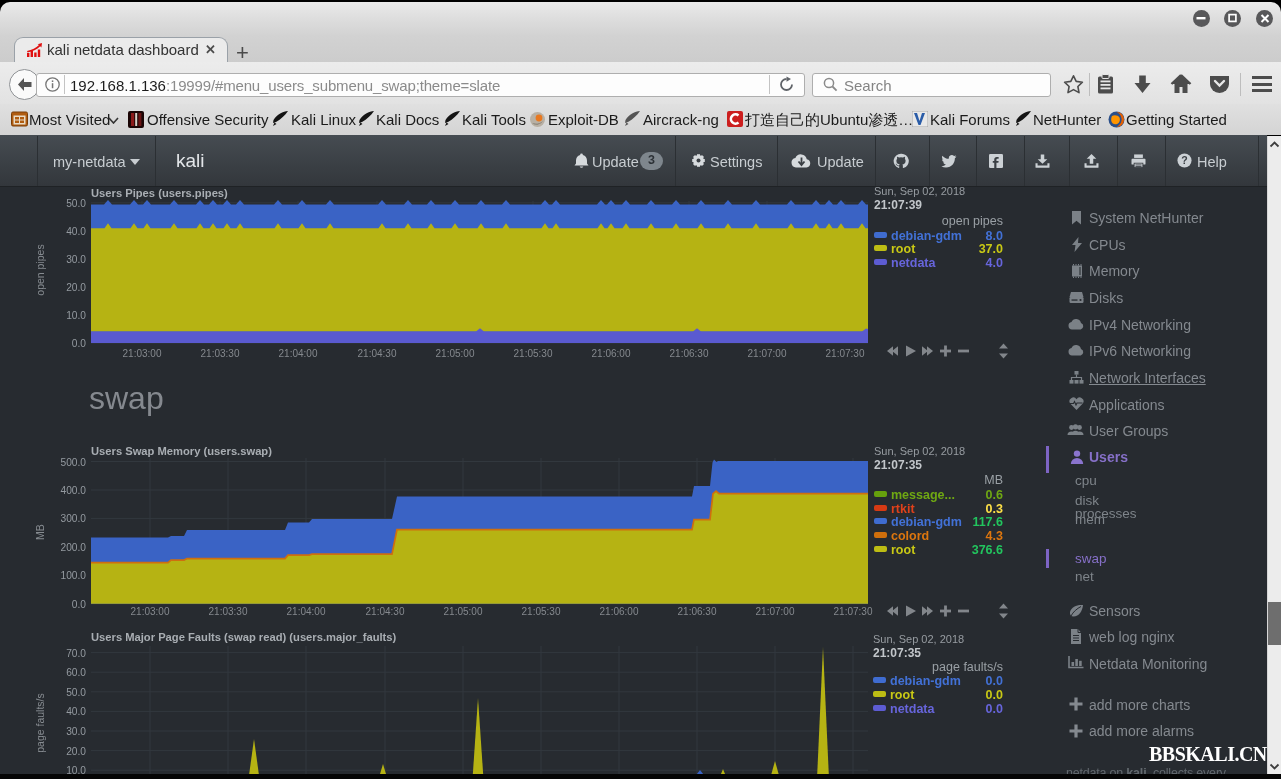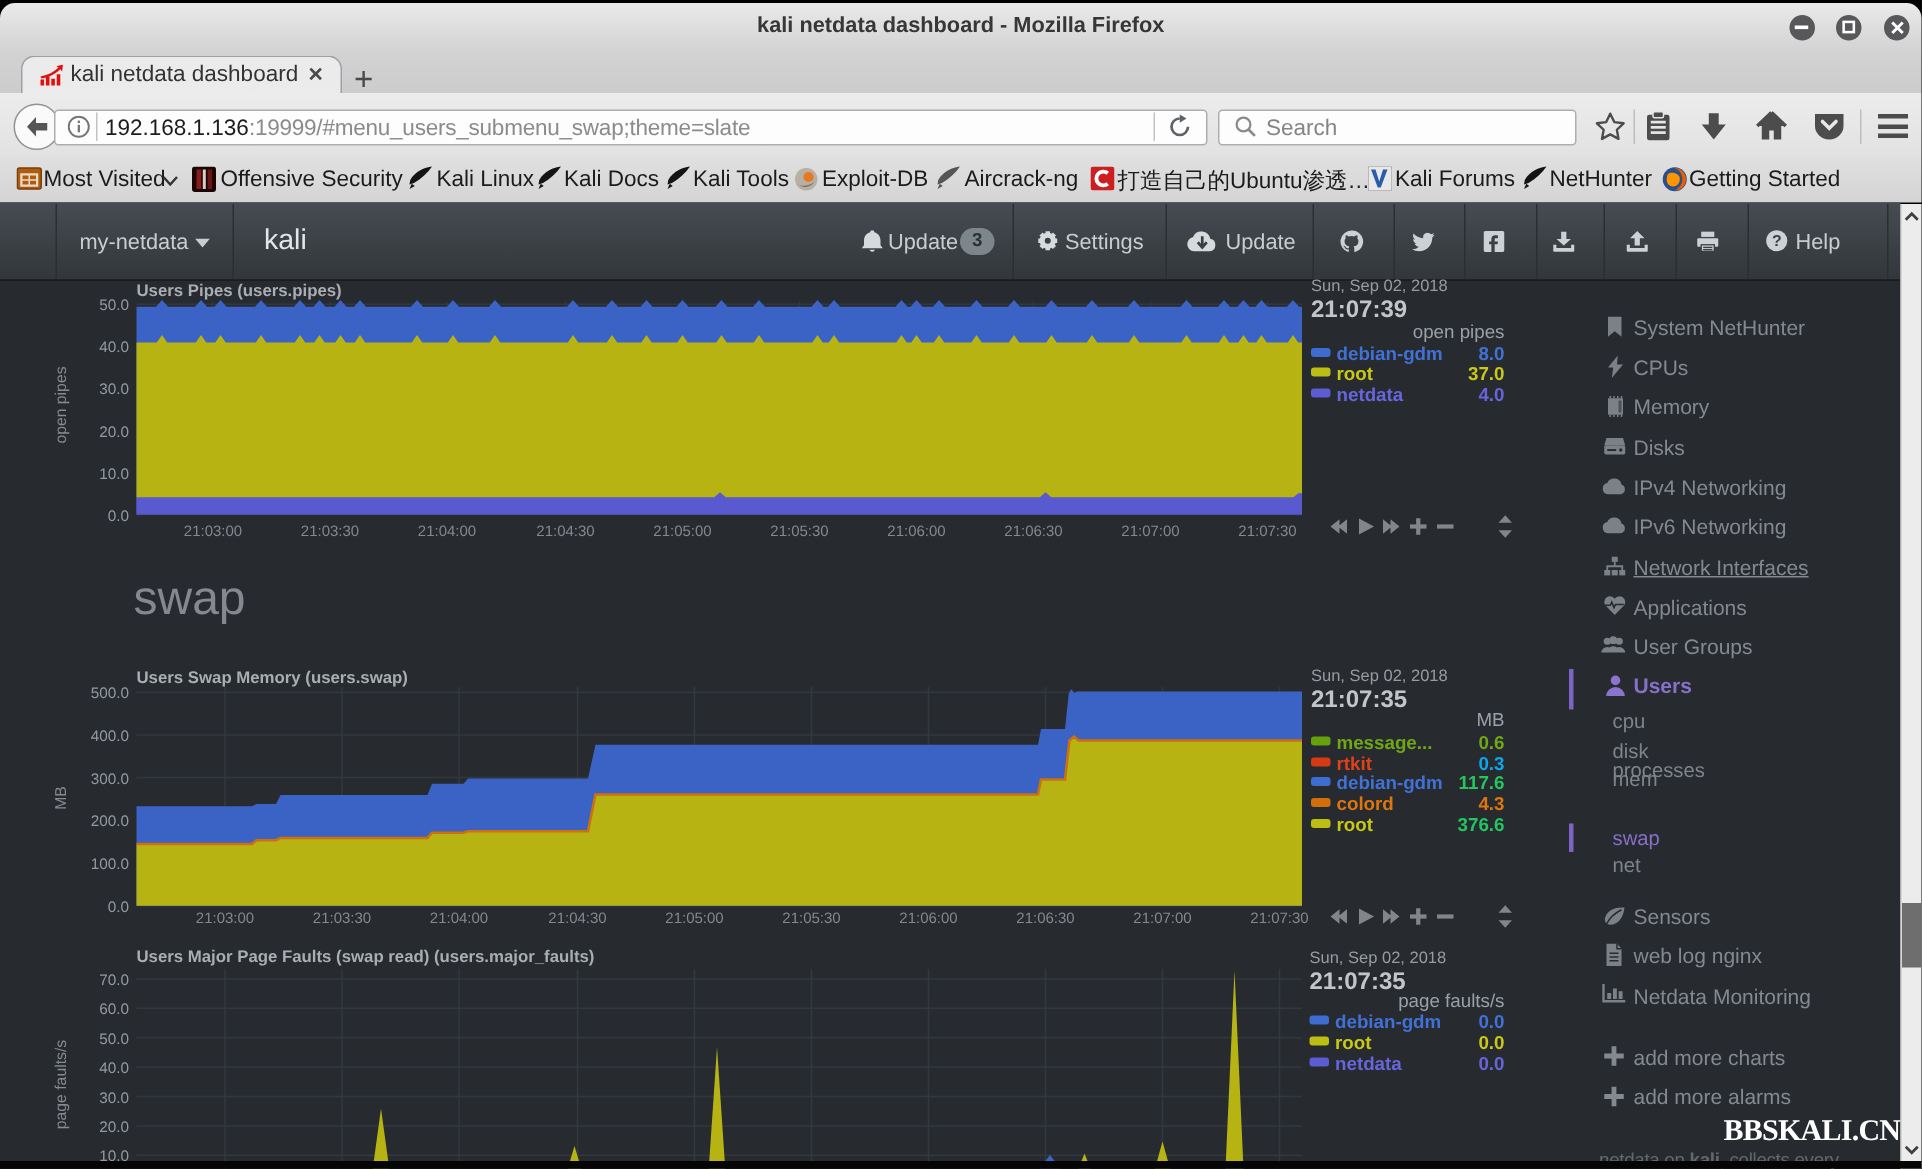--- a/index.html
+++ b/index.html
@@ -38,40 +38,39 @@
   .bm { position:absolute; top:111px; font-size:15px; color:#1b1b1b; white-space:nowrap; }
   
   #navbar { left:0; top:135px; width:1267px; height:52px;
     background:linear-gradient(180deg,#464c52 0%,#3a3f44 60%,#33373c 100%);
     border-bottom:1px solid #1f2225; }
   .nsep { position:absolute; top:136px; height:50px; width:1px; background:#2b2f33; }
   .ntext { position:absolute; top:153.5px; font-size:14.5px; color:#c8cdd1; white-space:nowrap; }
   
   #content { left:0; top:187px; width:1267px; height:592px; background:#272b30; }
   .ldate { position:absolute; font-size:11px; color:#979ca1; white-space:nowrap; }
-  .ltime { position:absolute; font-size:16px; font-weight:bold; color:#c2c6ca; }
+  .ltime { position:absolute; font-size:12px; font-weight:bold; color:#c2c6ca; }
   .lunit { position:absolute; font-size:12.5px; color:#9aa0a5; text-align:right; }
   .lrow  { position:absolute; font-size:12.5px; font-weight:bold; white-space:nowrap; }
   .lval  { position:absolute; font-size:12.5px; font-weight:bold; text-align:right; }
   .sw { display:inline-block; width:13px; height:6px; border-radius:2px; margin-right:4px; position:relative; top:-2px;}
   
   .side { position:absolute; font-size:14px; color:#84898f; white-space:nowrap; }
   .side2 { position:absolute; font-size:13.5px; color:#7e848a; white-space:nowrap; }
   .purple { color:#8670c8 !important; font-weight:bold; }
   
   #scrollbar { left:1267px; top:136px; width:14px; height:643px; background:#ececec; border-left:1px solid #d7d7d7; }
   #sthumb { left:1268px; top:602px; width:13px; height:43px; background:#6e6e6e; }
   #blackstrip { left:0; top:774px; width:1281px; height:5px; background:#050505; }
 </style>
 </head>
 <body>
 <div id="screen">
 
   <div class="abs" id="titlebar"></div>
-  <div class="abs" id="titletext">kali netdata dashboard - Mozilla Firefox</div>
   <div class="abs winbtn" style="left:1192.5px;"></div>
   <div class="abs winbtn" style="left:1224px;"></div>
   <div class="abs winbtn" style="left:1256px;"></div>
   <svg class="abs" style="left:1192px; top:9px;" width="82" height="18" viewBox="0 0 82 18">
     <rect x="4.5" y="8" width="9" height="2.4" fill="#fff"></rect>
     <rect x="37.1" y="5.6" width="6.8" height="6.8" fill="none" stroke="#fff" stroke-width="1.7"></rect>
     <path d="M69.5 6 L76.5 13 M76.5 6 L69.5 13" stroke="#fff" stroke-width="2" fill="none"></path>
   </svg>
   <div class="abs" id="tabbar"></div>
   <div class="abs" id="tab"></div>
@@ -394,21 +393,21 @@
     <div class="lval" style="left:874px; top:242.2px; width:129px; color:#c9c915;">37.0</div>
     <div class="lrow" style="left:874px; top:255.9px; color:#6765dc;"><span class="sw" style="background:#5d5cd2;"></span>netdata</div>
     <div class="lval" style="left:874px; top:255.9px; width:129px; color:#6765dc;">4.0</div>
 
     <div class="ldate" style="left:874px; top:444.5px;">Sun, Sep 02, 2018</div>
     <div class="ltime" style="left:874px; top:457.5px;">21:07:35</div>
     <div class="lunit" style="left:874px; top:472.5px; width:129px;">MB</div>
     <div class="lrow" style="left:874px; top:488px; color:#6fa813;"><span class="sw" style="background:#66a00d;"></span>message...</div>
     <div class="lval" style="left:874px; top:488px; width:129px; color:#6fa813;">0.6</div>
     <div class="lrow" style="left:874px; top:501.7px; color:#e0411a;"><span class="sw" style="background:#d63a14;"></span>rtkit</div>
-    <div class="lval" style="left:874px; top:501.7px; width:129px; color:#0ea5e9;">0.3</div>
+    <div class="lval" style="left:874px; top:501.7px; width:129px; color:#fde047;">0.3</div>
     <div class="lrow" style="left:874px; top:515.4px; color:#4271d6;"><span class="sw" style="background:#3f6cd0;"></span>debian-gdm</div>
     <div class="lval" style="left:874px; top:515.4px; width:129px; color:#22c55e;">117.6</div>
     <div class="lrow" style="left:874px; top:529.1px; color:#dd760e;"><span class="sw" style="background:#d06f0c;"></span>colord</div>
     <div class="lval" style="left:874px; top:529.1px; width:129px; color:#dd760e;">4.3</div>
     <div class="lrow" style="left:874px; top:542.8px; color:#c9c915;"><span class="sw" style="background:#bdbd14;"></span>root</div>
     <div class="lval" style="left:874px; top:542.8px; width:129px; color:#22c55e;">376.6</div>
 
     <div class="ldate" style="left:873px; top:632.5px;">Sun, Sep 02, 2018</div>
     <div class="ltime" style="left:873px; top:645.5px;">21:07:35</div>
     <div class="lunit" style="left:873px; top:660px; width:130px;">page faults/s</div>

